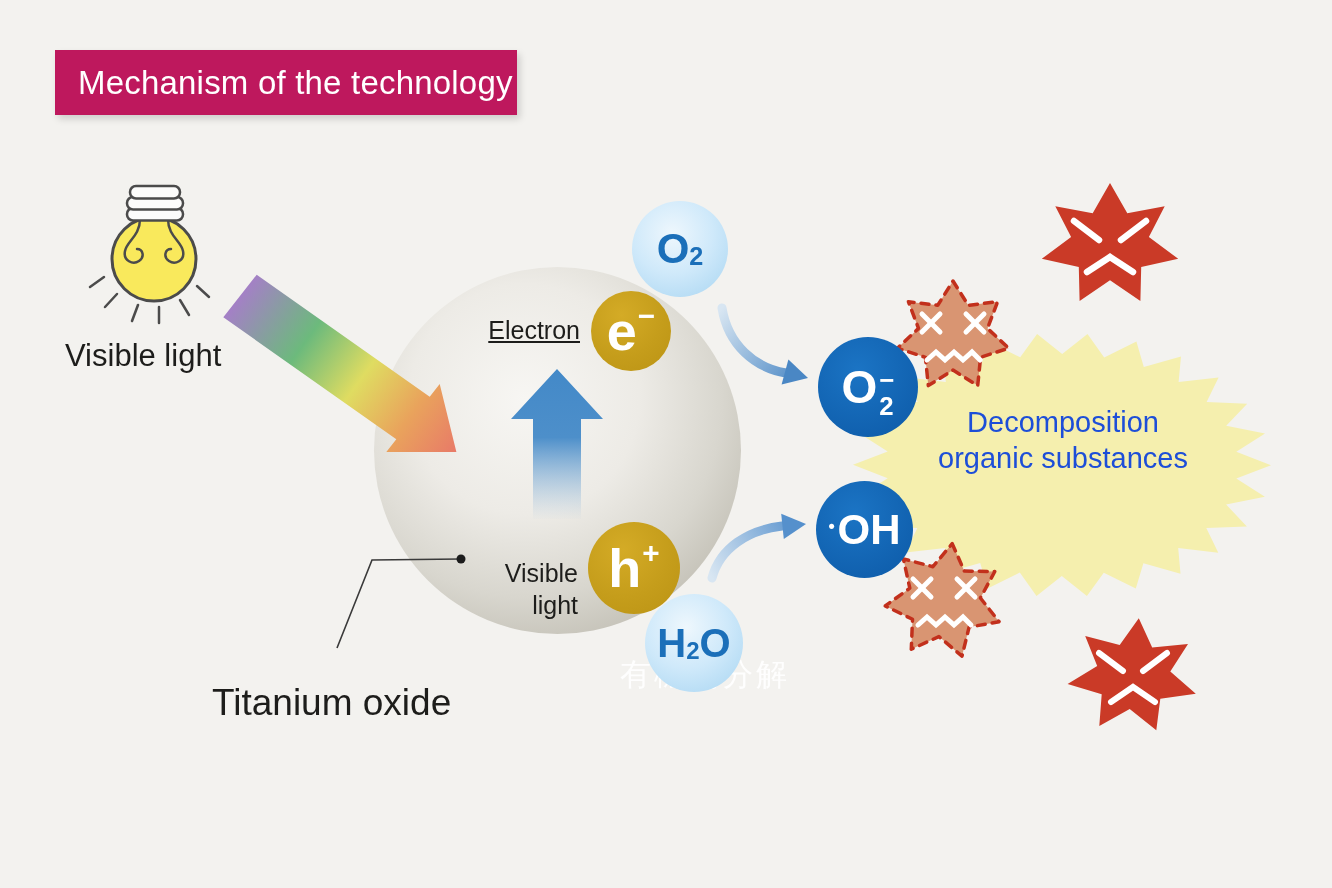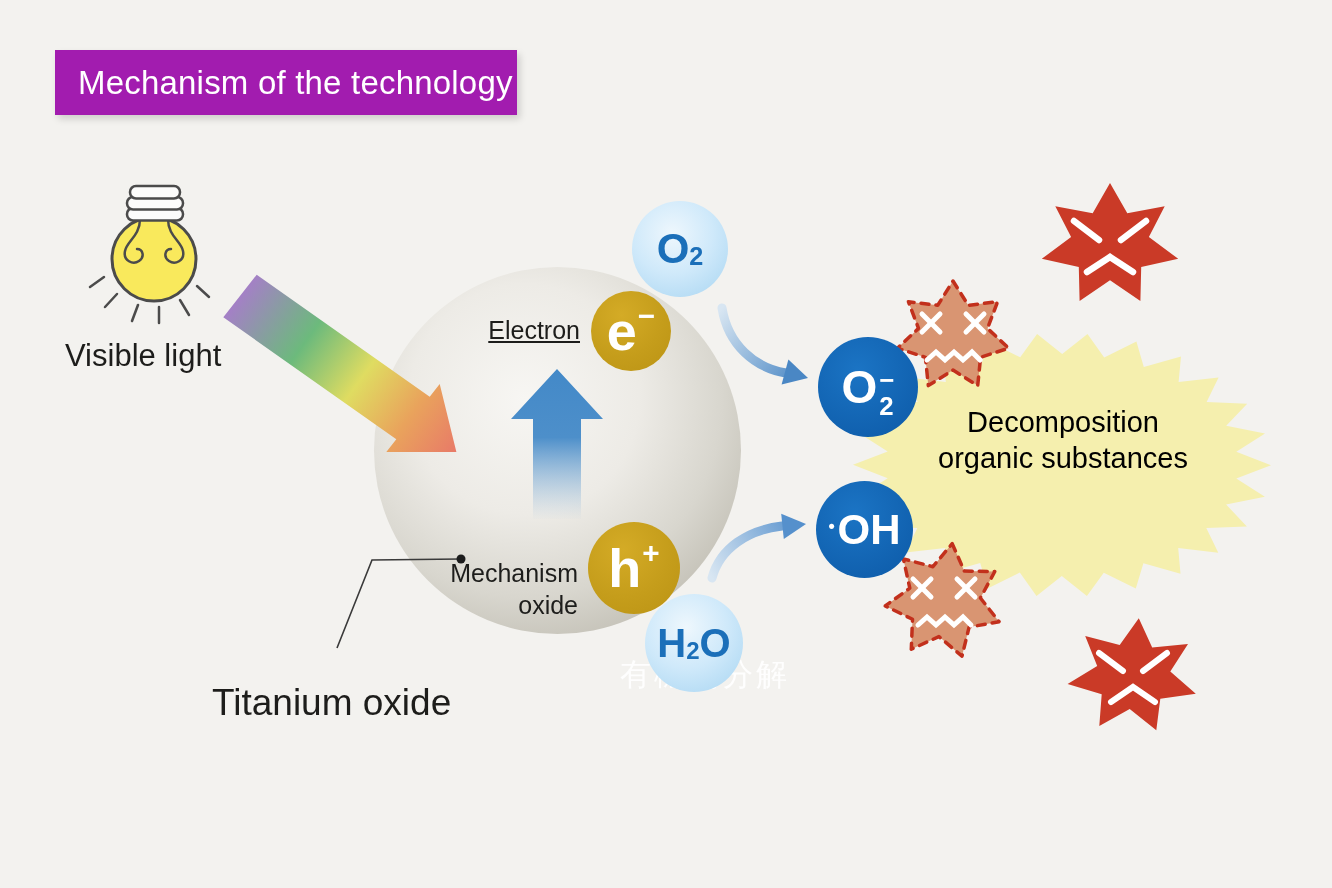--- a/index.html
+++ b/index.html
@@ -4,21 +4,21 @@
 <style>
   html,body{margin:0;padding:0;background:#ddd;}
   .stage{
     position:relative;width:1332px;height:888px;overflow:hidden;
     background:#f3f2ef;
     font-family:"Liberation Sans","DejaVu Sans",sans-serif;
   }
   .abs{position:absolute;}
   
   .title-bar{
-    left:55px;top:50px;width:462px;height:65px;background:#a21caf;
+    left:55px;top:50px;width:462px;height:65px;background:#be185d;
     display:flex;align-items:center;box-sizing:border-box;padding-left:23px;
     box-shadow:3px 4px 7px rgba(0,0,0,0.15);z-index:4;
   }
   .title-bar span{color:#fff;font-size:33px;letter-spacing:0.2px;}
   
   .lbl{color:#1d1d1b;z-index:3;}
   .visible-light{left:65px;top:338px;width:180px;font-size:31px;}
   .electron-label{left:430px;top:316px;width:150px;text-align:right;font-size:25px;text-decoration:underline;}
   .positive-label{left:430px;top:557px;width:148px;text-align:right;font-size:25px;line-height:32px;}
   .titanium-label{left:212px;top:666px;font-size:37px;margin-top:16px;}
@@ -42,21 +42,21 @@
   .c-hole{left:588px;top:522px;width:92px;height:92px;font-size:54px;}
   .c-o2{left:632px;top:201px;width:96px;height:96px;font-size:42px;}
   .c-h2o{left:645px;top:594px;width:98px;height:98px;font-size:40px;}
   .c-superoxide{left:818px;top:337px;width:100px;height:100px;font-size:46px;}
   .c-hydroxyl{left:816px;top:481px;width:97px;height:97px;font-size:42px;}
   .fsub{font-size:0.6em;transform:translateY(0.32em);}
   .fsup{font-size:0.55em;transform:translateY(-0.5em);margin-left:1px;}
   .fcol{display:inline-flex;flex-direction:column;justify-content:space-between;height:1.45em;font-size:0.56em;margin-left:2px;}
   .fdot{font-size:0.42em;margin-right:3px;transform:translateY(-0.15em);}
   
-  .result{left:867px;top:404px;width:392px;text-align:center;font-size:29px;line-height:36px;color:#000000;z-index:3;}
+  .result{left:867px;top:404px;width:392px;text-align:center;font-size:29px;line-height:36px;color:#1d4ed8;z-index:3;}
 </style>
 </head>
 <body>
 
 <div class="stage">
 
   <div class="abs sphere"></div>
 
   <div class="abs watermark">有機物分解</div>
 
@@ -162,22 +162,22 @@
     </g>
   </svg>
 
   <div class="abs title-bar">
     <span>Mechanism of the technology</span>
   </div>
 
   <div class="abs lbl visible-light">Visible light</div>
   <div class="abs lbl electron-label">Electron</div>
   <div class="abs lbl positive-label">
-    <div>Mechanism</div>
-    <div>oxide</div>
+    <div>Visible</div>
+    <div>light</div>
   </div>
   <div class="abs lbl titanium-label">Titanium oxide</div>
 
   <div class="abs circle gold c-electron">
     <span>e</span>
       <span class="fsup">−</span>
   </div>
   <div class="abs circle gold c-hole">
     <span>h</span>
       <span class="fsup">+</span>

